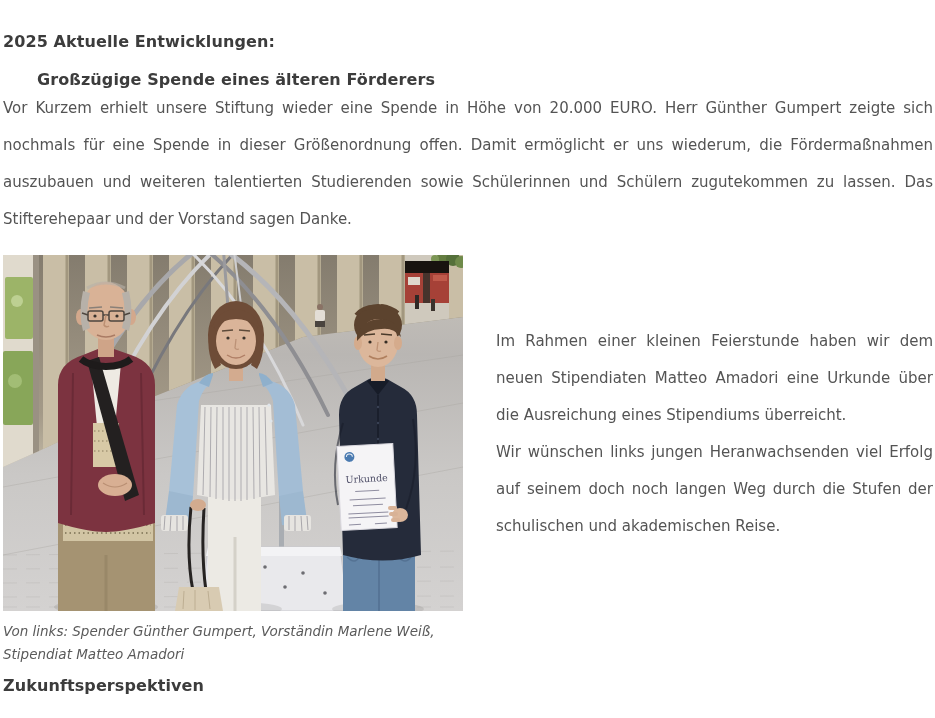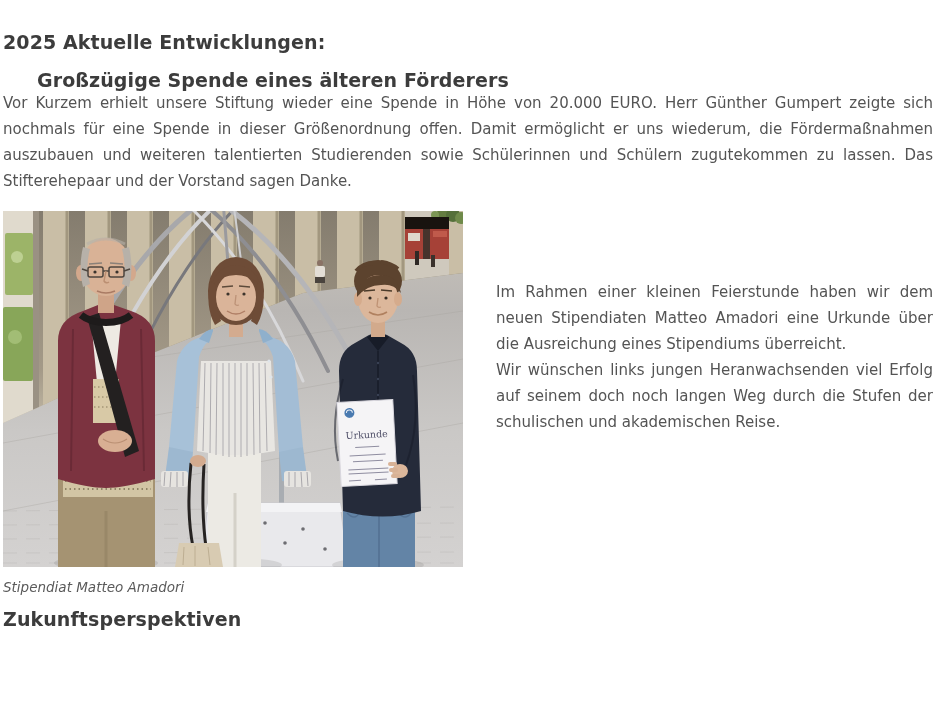--- a/index.html
+++ b/index.html
@@ -3,28 +3,28 @@
 <meta charset="utf-8">
 <style>
   html,body{margin:0;padding:0;background:#ffffff;}
   body{
     width:935px;height:718px;overflow:hidden;
     font-family:"DejaVu Sans","Liberation Sans",sans-serif;
     color:#545454;
   }
   .page{width:930px;padding:0 2px 0 3px;}
   h1,h2,h3{
-    font-size:19px;line-height:20px;margin:0;
+    font-size:16px;line-height:20px;margin:0;
     color:#3c3c3c;font-weight:bold;letter-spacing:0.1px;
   }
   .h-main{margin-top:32px;}
   .h-sub{margin-top:18px;margin-left:34px;}
   .h-future{margin-top:10px;}
   p.body{
-    font-size:15px;line-height:26px;margin:0;
+    font-size:15px;line-height:37px;margin:0;
     text-align:justify;
   }
   .p-donation{margin-top:6px;}
   .media-row{
     display:flex;align-items:flex-start;margin-top:17px;
   }
   .photo-frame{
     width:460px;height:356px;flex:0 0 460px;overflow:hidden;
     background:#c9c6c2;
   }
@@ -333,18 +333,19 @@
     </div>
 
     <div class="right-col">
       <p class="body">Im Rahmen einer kleinen Feierstunde haben wir dem neuen Stipendiaten Matteo Amadori eine Urkunde über die Ausreichung eines Stipendiums überreicht.</p>
       <p class="body">Wir wünschen links jungen Heranwachsenden viel Erfolg auf seinem doch noch langen Weg durch die Stufen der schulischen und akademischen Reise.</p>
     </div>
 
   </div>
 
   <div class="caption">
+    <div>Von links: Spender Günther Gumpert, Vorständin Marlene Weiß,</div>
     <div>Stipendiat Matteo Amadori</div>
   </div>
 
   <h3 class="h-future">Zukunftsperspektiven</h3>
 
 </div>
 
 </body></html>

